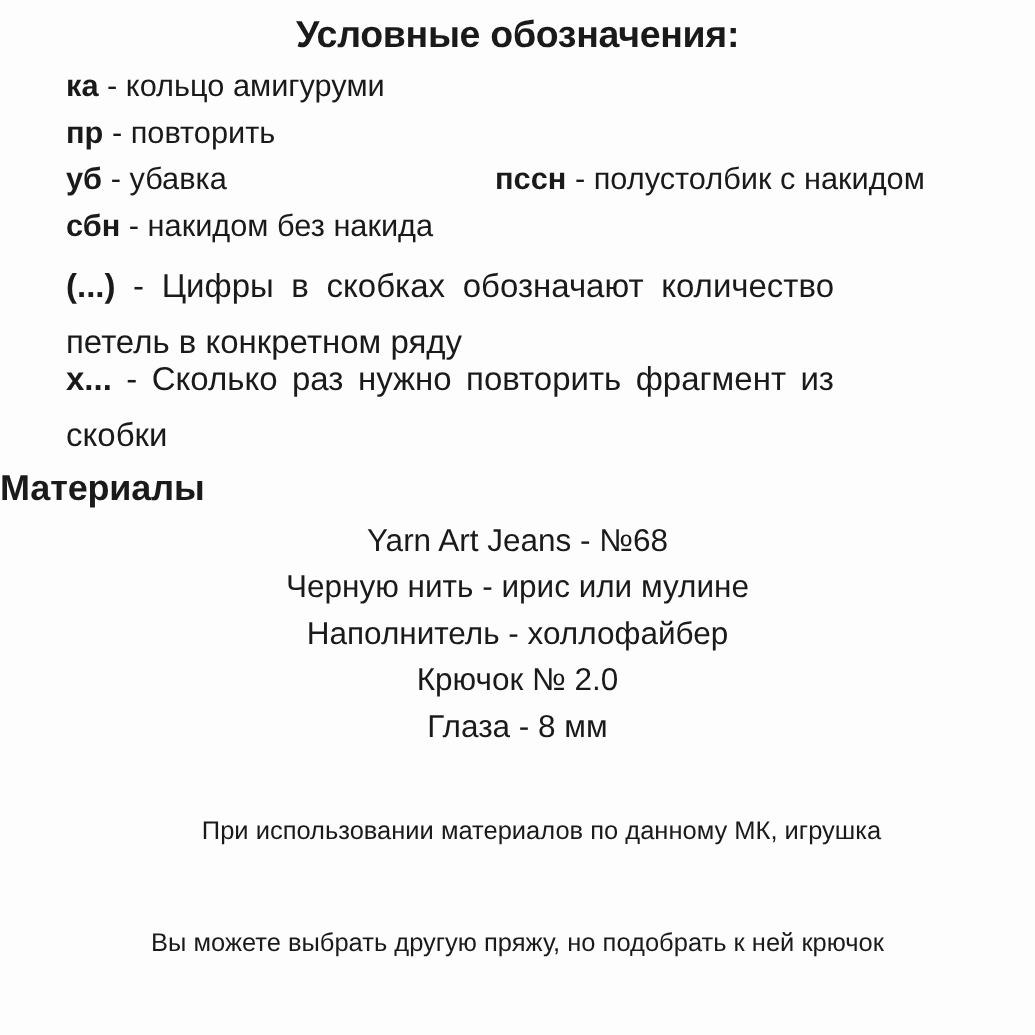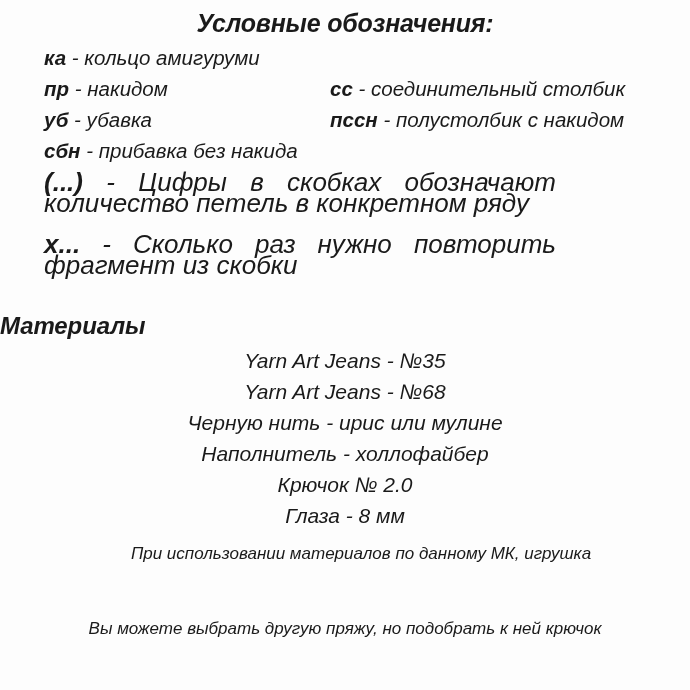--- a/index.html
+++ b/index.html
@@ -13,21 +13,20 @@
     color: #1a1a1a;
     -webkit-font-smoothing: antialiased;
   }
   .page {
     position: relative;
     width: 690px;
     height: 690px;
     background: #fdfdfd;
     overflow: hidden;
     box-sizing: border-box;
-    font-style: italic;
   }
 
   
   .legend-title {
     position: absolute;
     left: 0;
     top: 8px;
     width: 690px;
     text-align: center;
     font-size: 25px;
@@ -70,22 +69,22 @@
     font-weight: normal;
   }
 
   
   .note-para {
     position: absolute;
     left: 44px;
     width: 512px;
     text-align: justify;
     text-justify: inter-word;
-    font-size: 26px;
-    line-height: 21px;
+    font-size: 22px;
+    line-height: 37px;
   }
   .note-para.p1 { top: 172px; }
   .note-para.p2 { top: 234px; }
   .note-para .lead {
     font-weight: bold;
   }
 
   
   .materials-title {
     position: absolute;
@@ -144,52 +143,48 @@
   <div class="legend-block">
 
     <div class="legend-row">
       <div class="legend-col-left">
         <span class="abbr">ка</span><span class="sep"> - </span><span class="desc">кольцо амигуруми</span>
       </div>
     </div>
 
     <div class="legend-row">
       <div class="legend-col-left">
-        <span class="abbr">пр</span><span class="sep"> - </span><span class="desc">накидом</span>
-      </div>
-      <div class="legend-col-right">
-        <span class="abbr">сс</span><span class="sep"> - </span><span class="desc">соединительный столбик</span>
+        <span class="abbr">пр</span><span class="sep"> - </span><span class="desc">повторить</span>
       </div>
     </div>
 
     <div class="legend-row">
       <div class="legend-col-left">
         <span class="abbr">уб</span><span class="sep"> - </span><span class="desc">убавка</span>
       </div>
       <div class="legend-col-right">
         <span class="abbr">пссн</span><span class="sep"> - </span><span class="desc">полустолбик с накидом</span>
       </div>
     </div>
 
     <div class="legend-row">
       <div class="legend-col-left">
-        <span class="abbr">сбн</span><span class="sep"> - </span><span class="desc">прибавка без накида</span>
+        <span class="abbr">сбн</span><span class="sep"> - </span><span class="desc">накидом без накида</span>
       </div>
     </div>
 
   </div>
 
   <div class="note-para p1"><span class="lead">(...)</span><span> - </span><span>Цифры в скобках обозначают количество петель в конкретном ряду</span></div>
 
   <div class="note-para p2"><span class="lead">х...</span><span> - </span><span>Сколько раз нужно повторить фрагмент из скобки</span></div>
 
   <div class="materials-title">Материалы</div>
 
   <div class="materials-list">
-    <div class="materials-item">Yarn Art Jeans - №35</div>
     <div class="materials-item">Yarn Art Jeans - №68</div>
     <div class="materials-item">Черную нить - ирис или мулине</div>
     <div class="materials-item">Наполнитель - холлофайбер</div>
     <div class="materials-item">Крючок № 2.0</div>
     <div class="materials-item">Глаза - 8 мм</div>
   </div>
 
   <div class="fineprint note-a">
     <span class="fp-line">При использовании материалов по данному МК, игрушка</span>
   </div>

